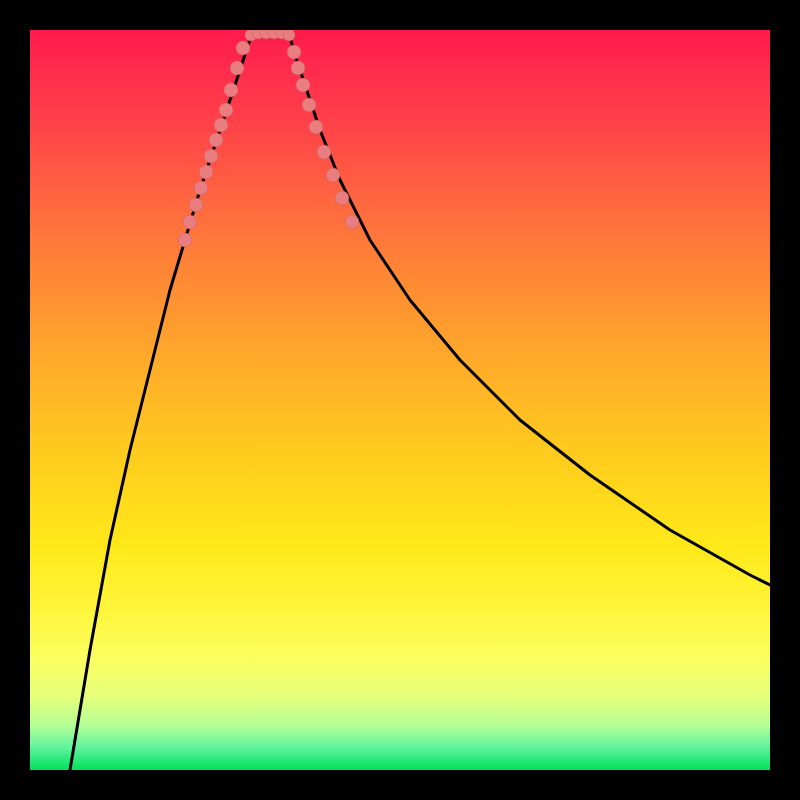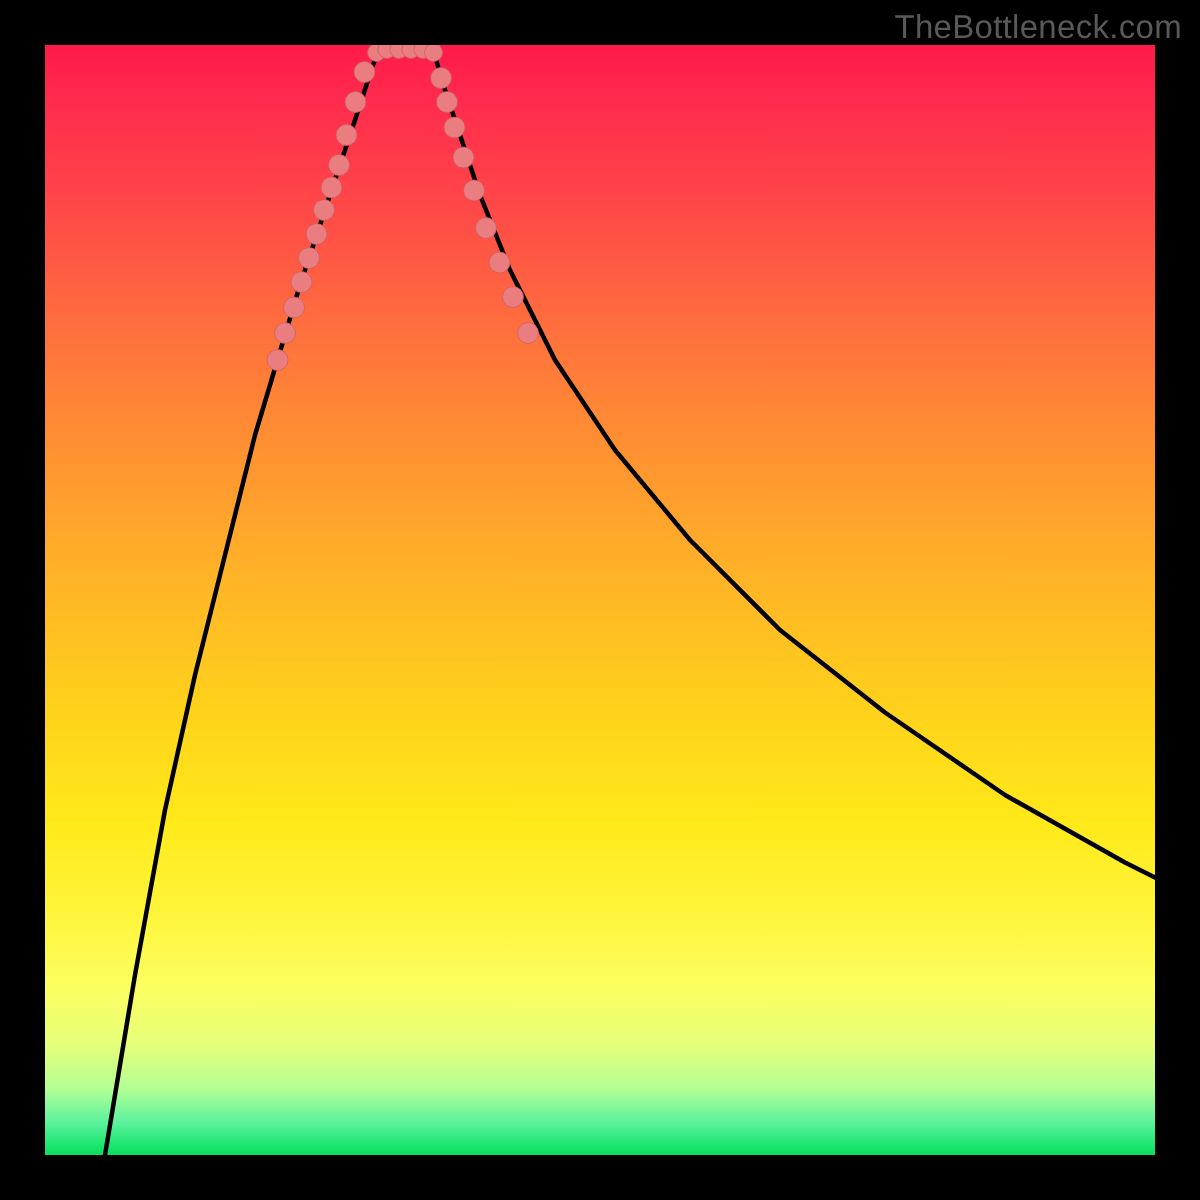--- a/index.html
+++ b/index.html
@@ -102,14 +102,13 @@
           <circle cx="221" cy="5" r="6" fill="#e97d7f" stroke="#c95e60" stroke-width="0.5"></circle>
           <circle cx="228" cy="3" r="6" fill="#e97d7f" stroke="#c95e60" stroke-width="0.5"></circle>
           <circle cx="236" cy="3" r="6" fill="#e97d7f" stroke="#c95e60" stroke-width="0.5"></circle>
           <circle cx="244" cy="3" r="6" fill="#e97d7f" stroke="#c95e60" stroke-width="0.5"></circle>
           <circle cx="252" cy="3" r="6" fill="#e97d7f" stroke="#c95e60" stroke-width="0.5"></circle>
           <circle cx="259" cy="5" r="6" fill="#e97d7f" stroke="#c95e60" stroke-width="0.5"></circle>
         </g>
     </svg>
   </div>
 
-  <div class="watermark">TheBottleneck.com</div>
 </div>
 
 </body></html>

